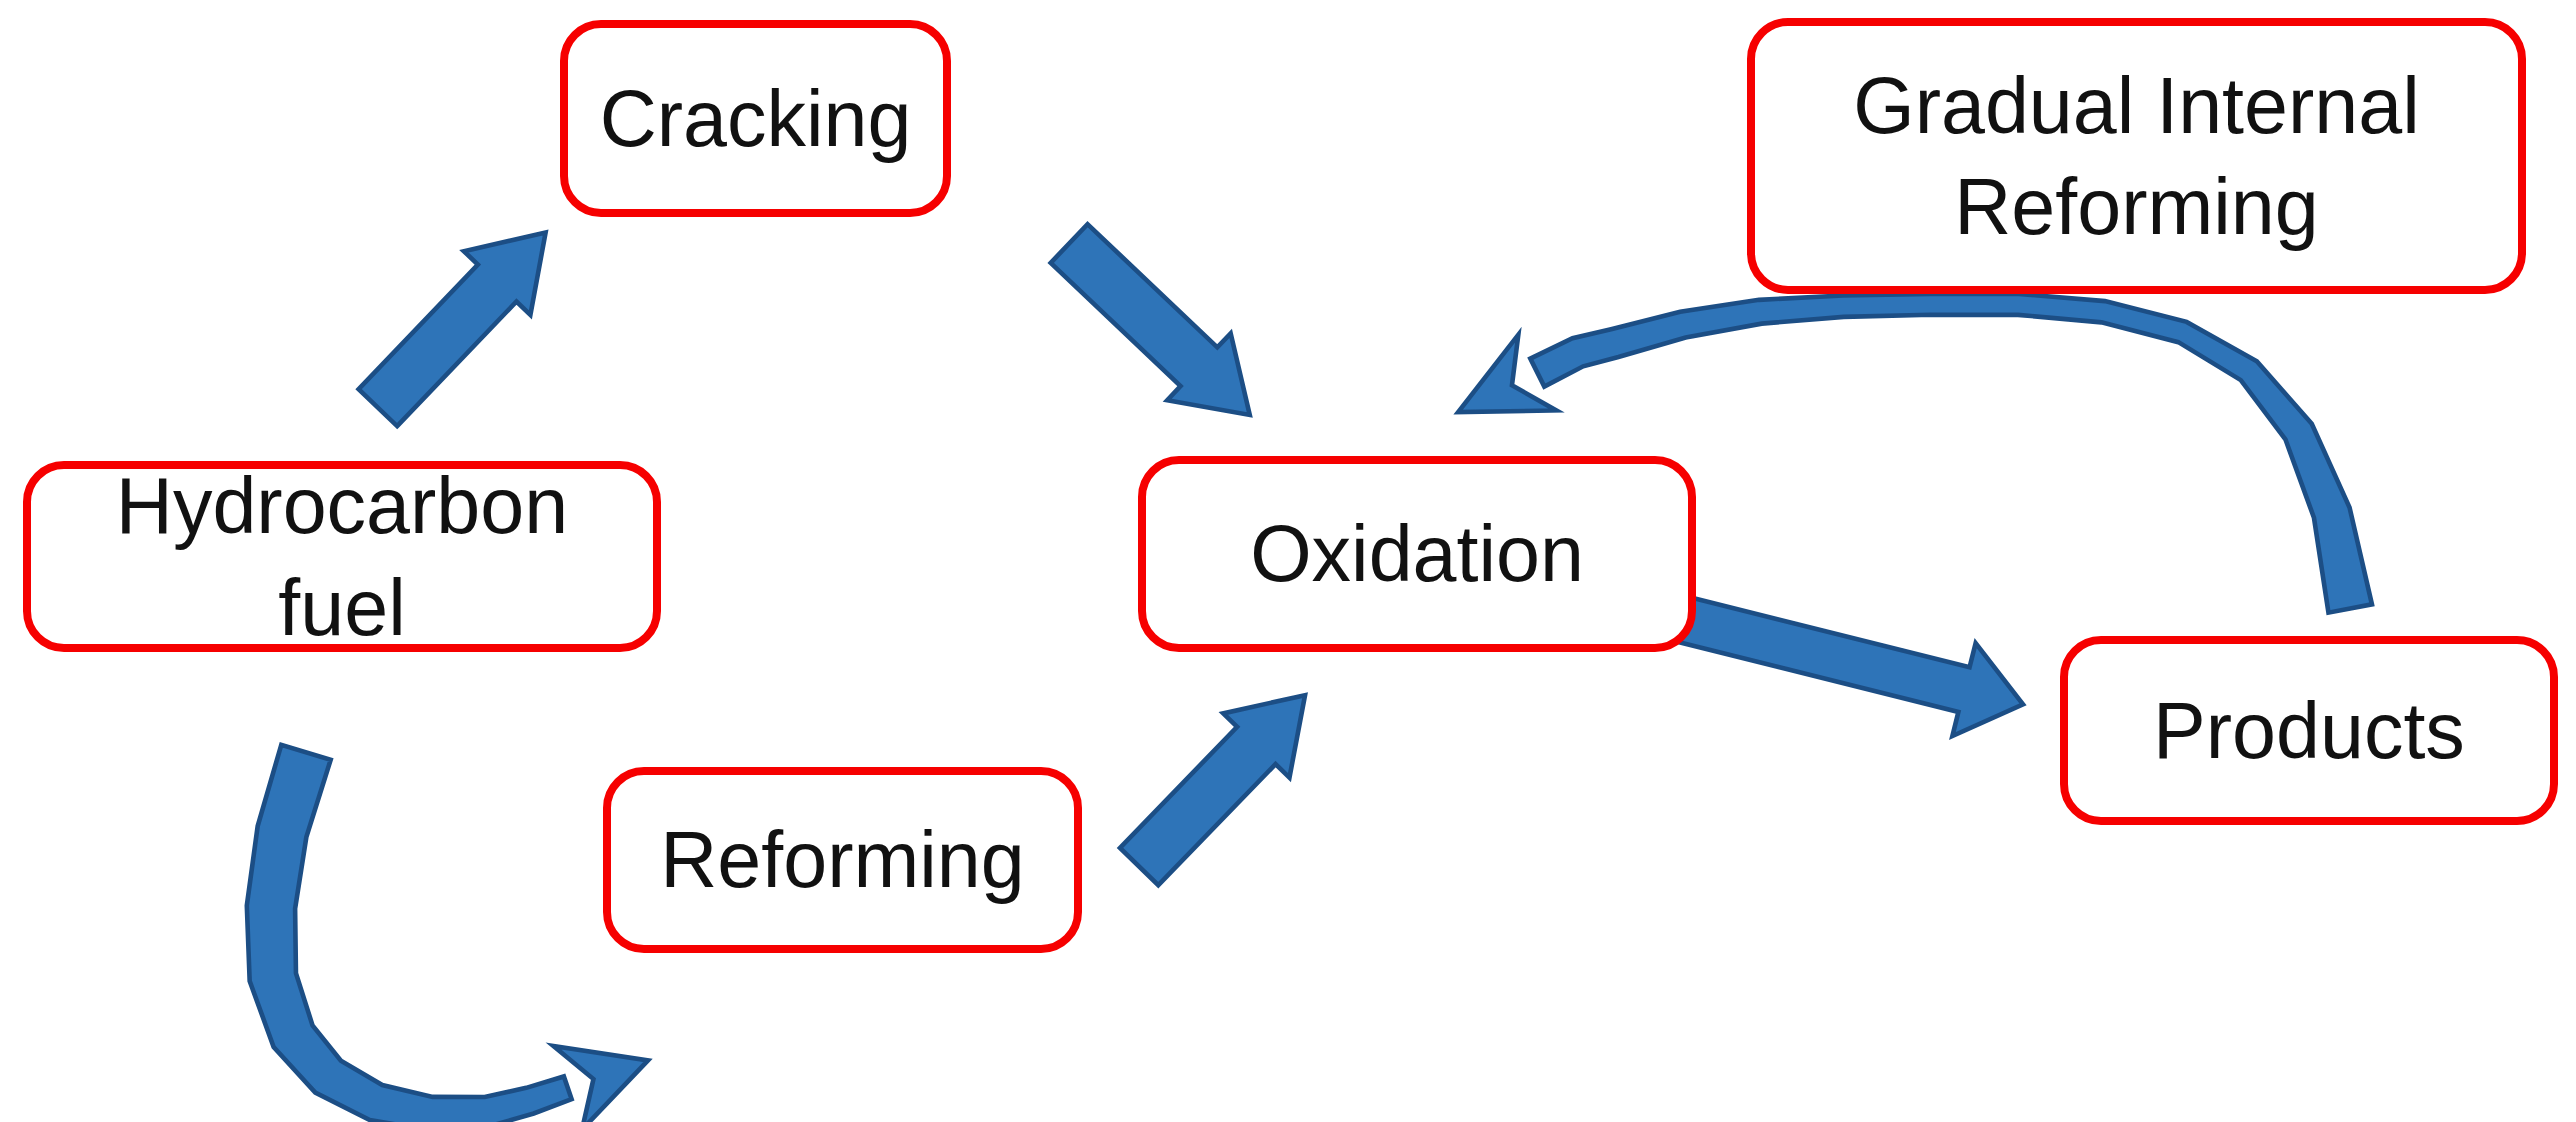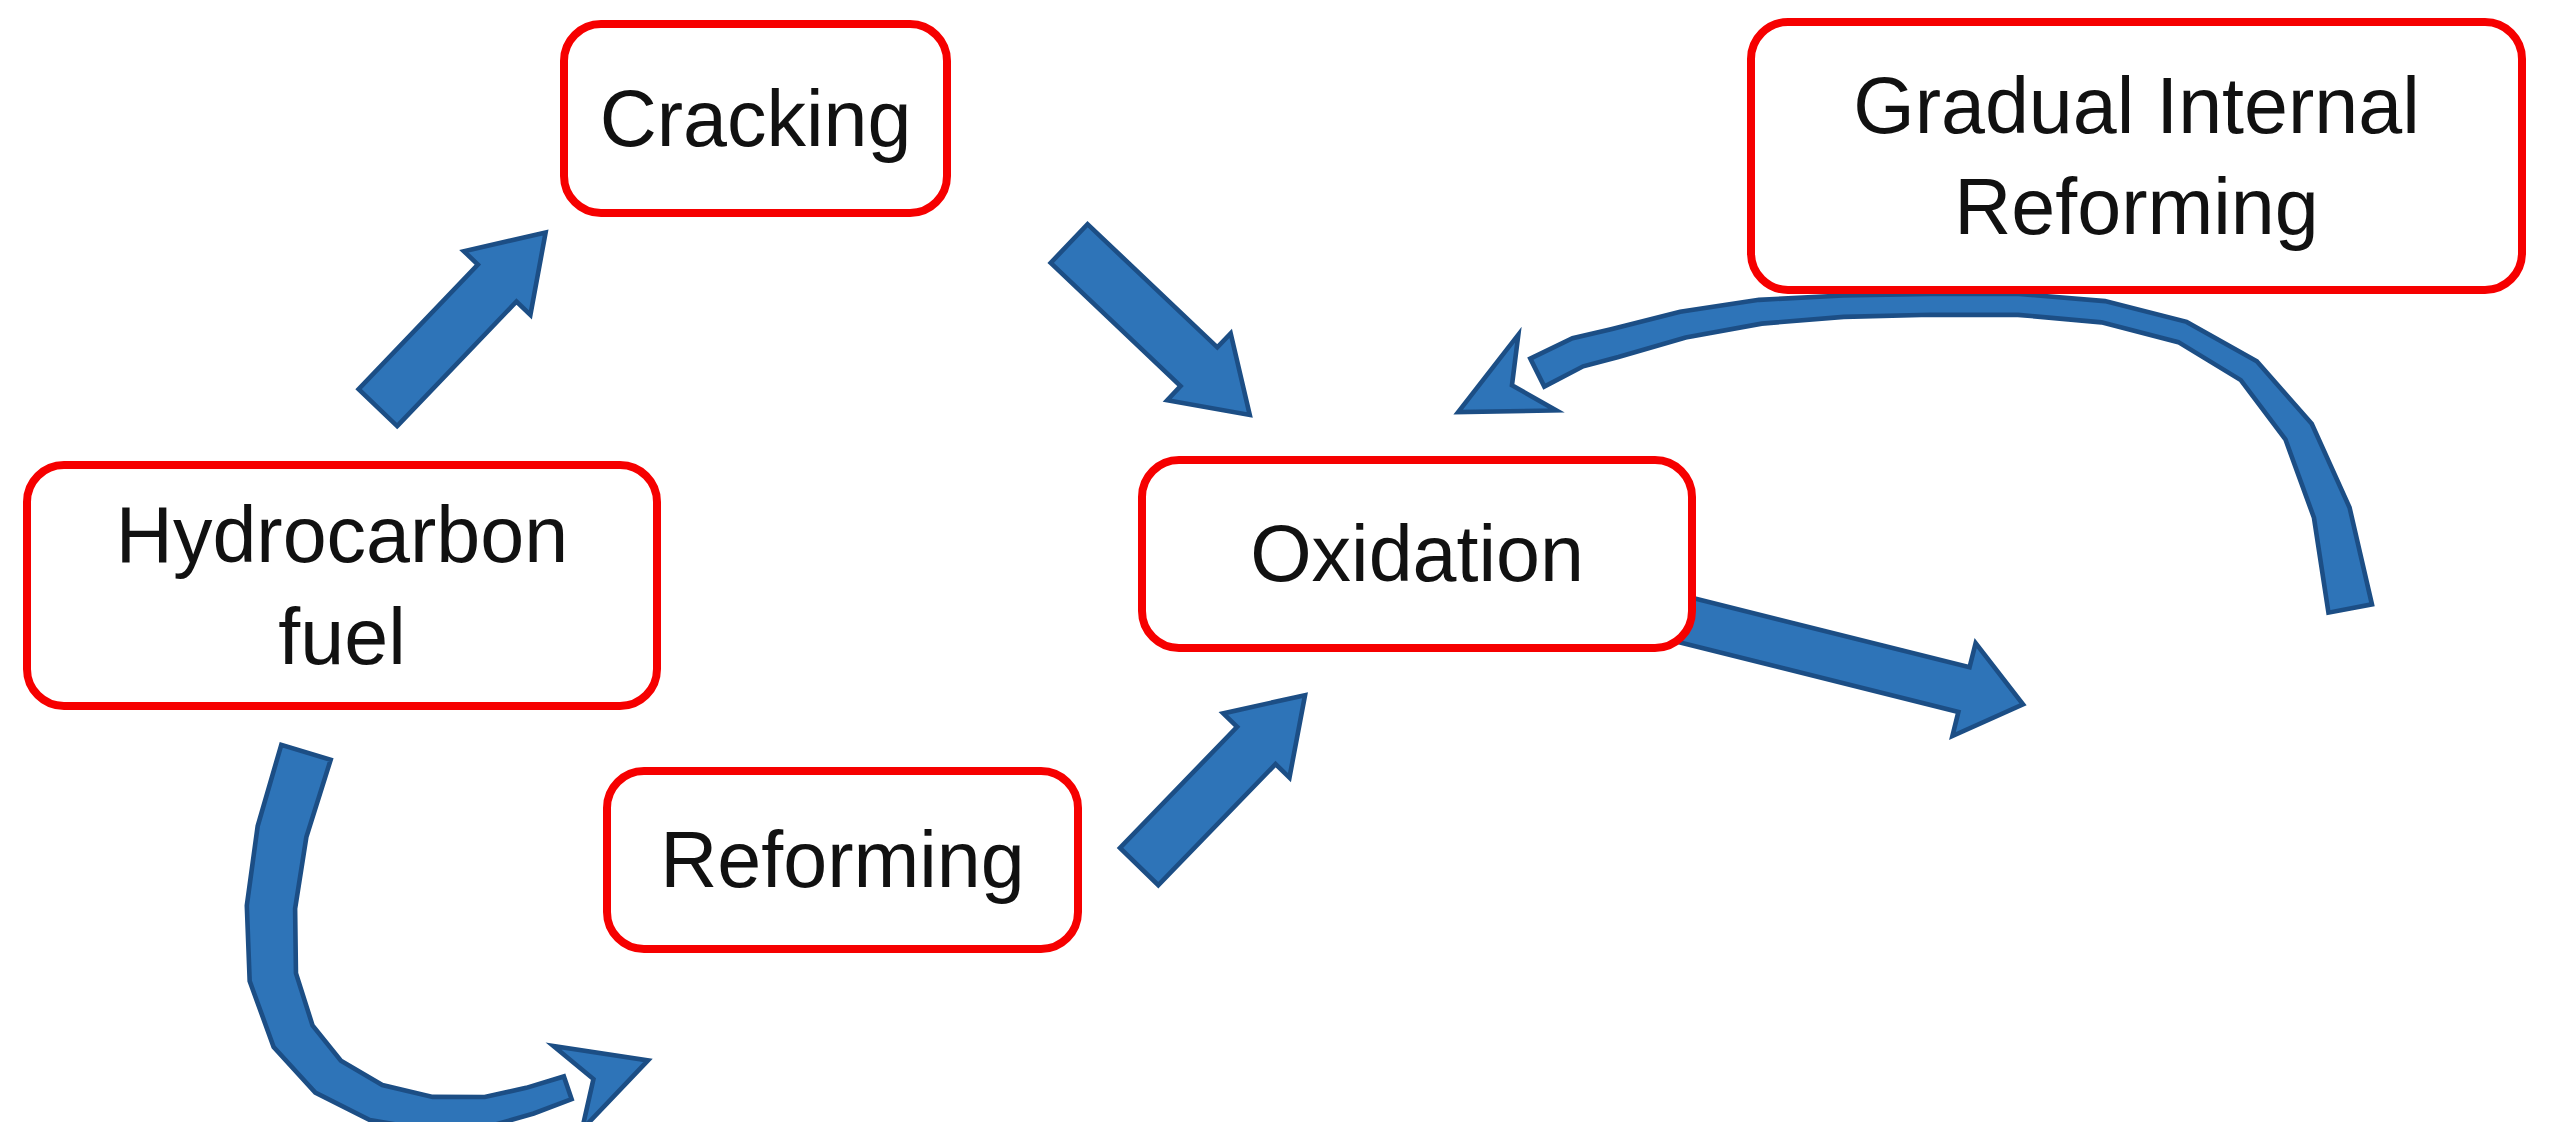--- a/index.html
+++ b/index.html
@@ -52,31 +52,34 @@
       <g>
         <polygon points="2573.6,655.5 2549.3,550.4 2508.3,459.6 2448.7,391.8 2372.5,349.0 2283.9,326.5 2190.5,318.6 2094.9,318.8 1999.5,320.4 1908.5,325.1 1823.0,338.0 1748.0,356.9 1706.2,366.8 1660.4,388.8 1675.6,419.2 1717.8,397.2 1756.0,387.1 1829.0,366.0 1911.5,350.9 2000.5,343.6 2095.1,341.2 2189.5,341.4 2280.1,349.5 2363.5,371.0 2431.3,412.2 2479.7,476.4 2510.7,561.6 2526.4,664.5" fill="#2e74b8" stroke="#1c4e85" stroke-width="5" stroke-linejoin="miter"></polygon>
         <polygon points="1582.1,446.9 1647.4,362.9 1640.5,417.7 1688.6,445.1" fill="#2e74b8" stroke="#1c4e85" stroke-width="5" stroke-linejoin="miter"></polygon>
       </g>
     </svg>
 
   <div class="node" style="left:560px;top:20px;width:391px;height:197px;">
     <span>Cracking</span>
   </div>
 
-  <div class="node" style="left:23px;top:461px;width:638px;height:249px;">
+  <div class="node" style="left:23px;top:461px;width:638px;height:191px;">
     <span>Hydrocarbon fuel</span>
   </div>
 
   <div class="node" style="left:603px;top:767px;width:479px;height:186px;">
     <span>Reforming</span>
   </div>
 
   <div class="node" style="left:1138px;top:456px;width:558px;height:196px;">
     <span>Oxidation</span>
   </div>
 
+  <div class="node" style="left:2060px;top:636px;width:498px;height:189px;">
+    <span>Products</span>
+  </div>
 
   <div class="node" style="left:1747px;top:18.4px;width:779px;height:276px;">
     <span>Gradual Internal Reforming</span>
   </div>
 
 </div>
 
 
 </body></html>

